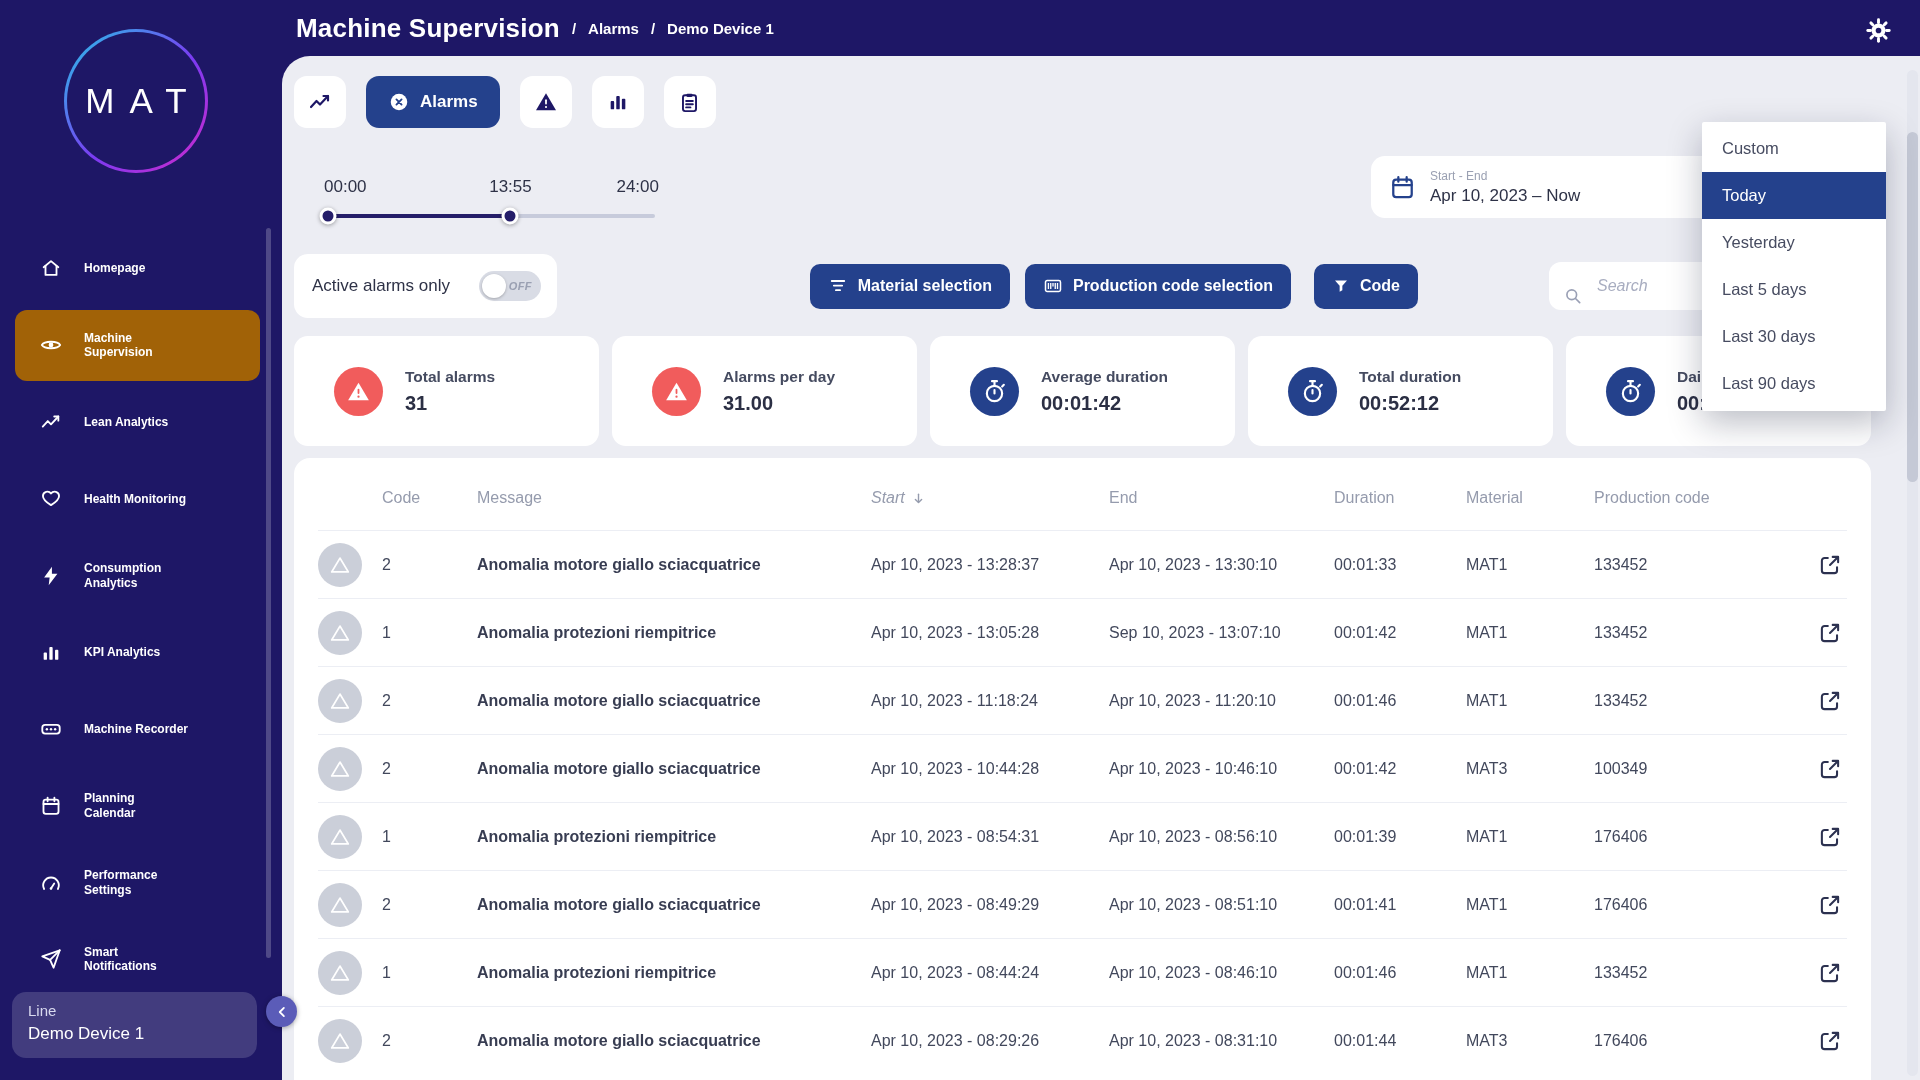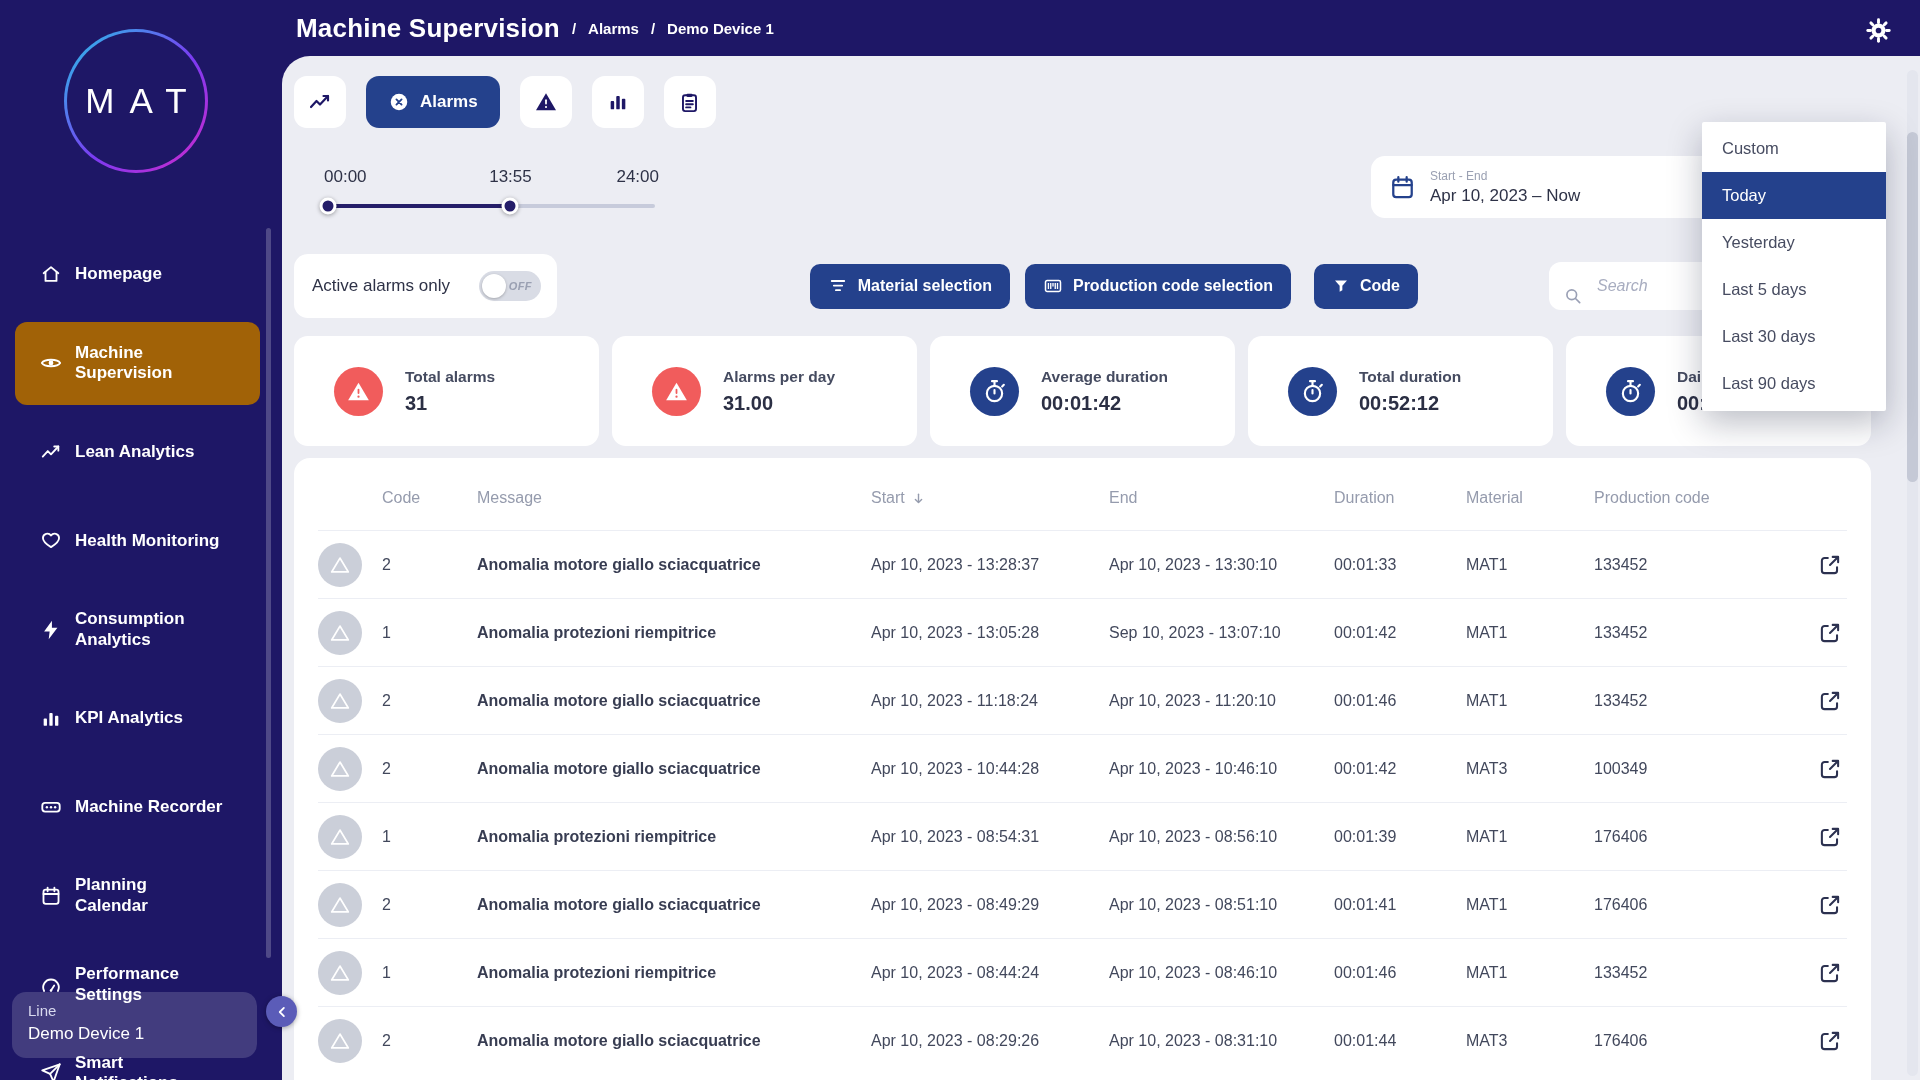--- a/index.html
+++ b/index.html
@@ -16,22 +16,22 @@
   .crumb, .sep { font-size:15px; font-weight:600; }
   .gear-btn { position:absolute; top:15px; right:26px; background:none; border:none; cursor:pointer; padding:2px; z-index:6; }
 
   
   .sidebar { position:absolute; left:0; top:0; width:282px; height:1080px; z-index:10; }
   .logo { position:absolute; left:64px; top:29px; width:144px; height:144px; border-radius:50%;
           background:linear-gradient(135deg,#25c6e8,#7b3bf2 55%,#d428c9); padding:3px; }
   .logo-inner { width:100%; height:100%; border-radius:50%; background:#1e1766; display:flex; align-items:center; justify-content:center;
                 color:#fff; font-size:35px; letter-spacing:15px; padding-left:15px; font-weight:400; }
   .nav { position:absolute; top:230px; left:0; right:0; display:flex; flex-direction:column; }
-  .nav-item { display:flex; align-items:center; gap:13px; margin:3px 22px 3px 15px; padding:10px 6px 10px 25px;
-              border-radius:12px; color:#fff; font-weight:700; font-size:17px; line-height:1.2; cursor:pointer; }
+  .nav-item { display:flex; align-items:center; gap:22px; margin:3px 22px 3px 15px; padding:10px 6px 10px 25px;
+              border-radius:12px; color:#fff; font-weight:700; font-size:12px; line-height:1.2; cursor:pointer; }
   .nav-item.active { background:#a16207; }
   .nav-item svg { flex:0 0 22px; }
   .nav-item span { white-space:pre-line; }
   .sidebar-scrollbar { position:absolute; left:266px; top:228px; width:5px; height:730px; background:rgba(255,255,255,.22); border-radius:3px; }
   .line-card { position:absolute; left:12px; top:992px; width:245px; height:66px; background:rgba(255,255,255,.16);
                border-radius:14px; padding:10px 16px; color:#fff; }
   .line-label { font-size:15px; color:#d9daef; }
   .line-value { font-size:17px; margin-top:5px; font-weight:500; }
   .collapse-btn { position:absolute; left:266px; top:996px; width:31px; height:31px; border-radius:50%;
                   background:#5b5cb8; border:none; display:flex; align-items:center; justify-content:center;
@@ -41,21 +41,21 @@
   .content { position:absolute; left:282px; top:56px; right:0; bottom:0; background:#ecedf3;
              border-top-left-radius:28px; padding:20px 49px 0 12px; overflow:hidden; }
 
   
   .tabs-row { display:flex; gap:20px; }
   .tab-btn { height:52px; min-width:52px; border-radius:13px; background:#fff; border:none; display:flex;
              align-items:center; justify-content:center; cursor:pointer; }
   .tab-btn.active { background:#24418c; color:#fff; gap:10px; padding:0 22px; font-weight:700; font-size:17px; font-family:inherit; }
 
   
-  .row2 { display:flex; align-items:center; margin-top:28px; }
+  .row2 { display:flex; align-items:flex-end; margin-top:28px; }
   .slider-block { margin-left:34px; width:327px; position:relative; }
   .slider-labels { position:relative; height:22px; font-size:17px; color:#2e3247; }
   .sl-start { position:absolute; left:-4px; }
   .sl-mid { position:absolute; left:55.8%; transform:translateX(-50%); }
   .sl-end { position:absolute; right:-4px; }
   .slider-track { position:relative; margin-top:15px; height:4px; border-radius:2px; background:#c7cbdb; cursor:pointer; }
   .slider-fill { position:absolute; left:0; top:0; bottom:0; width:55.8%; background:#251e69; border-radius:2px; }
   .handle { position:absolute; top:50%; width:17px; height:17px; background:#251e69; border:3px solid #fff; border-radius:50%;
             transform:translate(-50%,-50%); box-shadow:0 1px 4px rgba(0,0,0,.35); cursor:grab; }
   .h1 { left:0; } .h2 { left:55.8%; }
@@ -98,21 +98,21 @@
   .stat-value { font-size:20px; font-weight:700; color:#2b2f44; margin-top:6px; white-space:nowrap; }
 
   
   .table-panel { margin-top:12px; background:#fff; border-radius:16px; padding:8px 24px 40px; min-height:660px; }
   .thead, .trow { display:grid; grid-template-columns:64px 95px 1fr 238px 225px 132px 128px 193px 60px; align-items:center; }
   .thead { height:64px; color:#959bad; font-size:16px; }
   .trow { height:68px; border-top:1px solid #eceef4; color:#42485c; font-size:16px; }
   .trow .msg { font-weight:700; color:#383d52; padding-right:12px; }
   .row-alert { width:44px; height:44px; border-radius:50%; background:#cbcfd9; display:flex; align-items:center; justify-content:center; }
   .open-btn { background:none; border:none; cursor:pointer; padding:4px; justify-self:end; }
-  .start-h { display:flex; align-items:center; gap:6px; cursor:pointer; }
+  .start-h { display:flex; align-items:center; gap:6px; cursor:pointer;font-style:italic; }
 
   
   .preset-menu { position:absolute; left:1702px; top:122px; width:184px; background:#fff; border-radius:2px;
                  box-shadow:0 12px 34px rgba(15,20,50,.28); padding:3px 0 4px; z-index:30; }
   .dd-item { height:47px; display:flex; align-items:center; padding:0 20px; font-size:16.5px; color:#474c61; cursor:pointer; }
   .dd-item.selected { background:#24418c; color:#fff; }
 
   
   .page-scroll-track { position:absolute; right:2px; top:70px; bottom:4px; width:11px; background:#e4e6ee; border-radius:6px; z-index:25; }
   .page-scroll-thumb { position:absolute; right:2px; top:132px; width:11px; height:350px; background:#c5c9d6; border-radius:6px; z-index:26; cursor:grab; }

